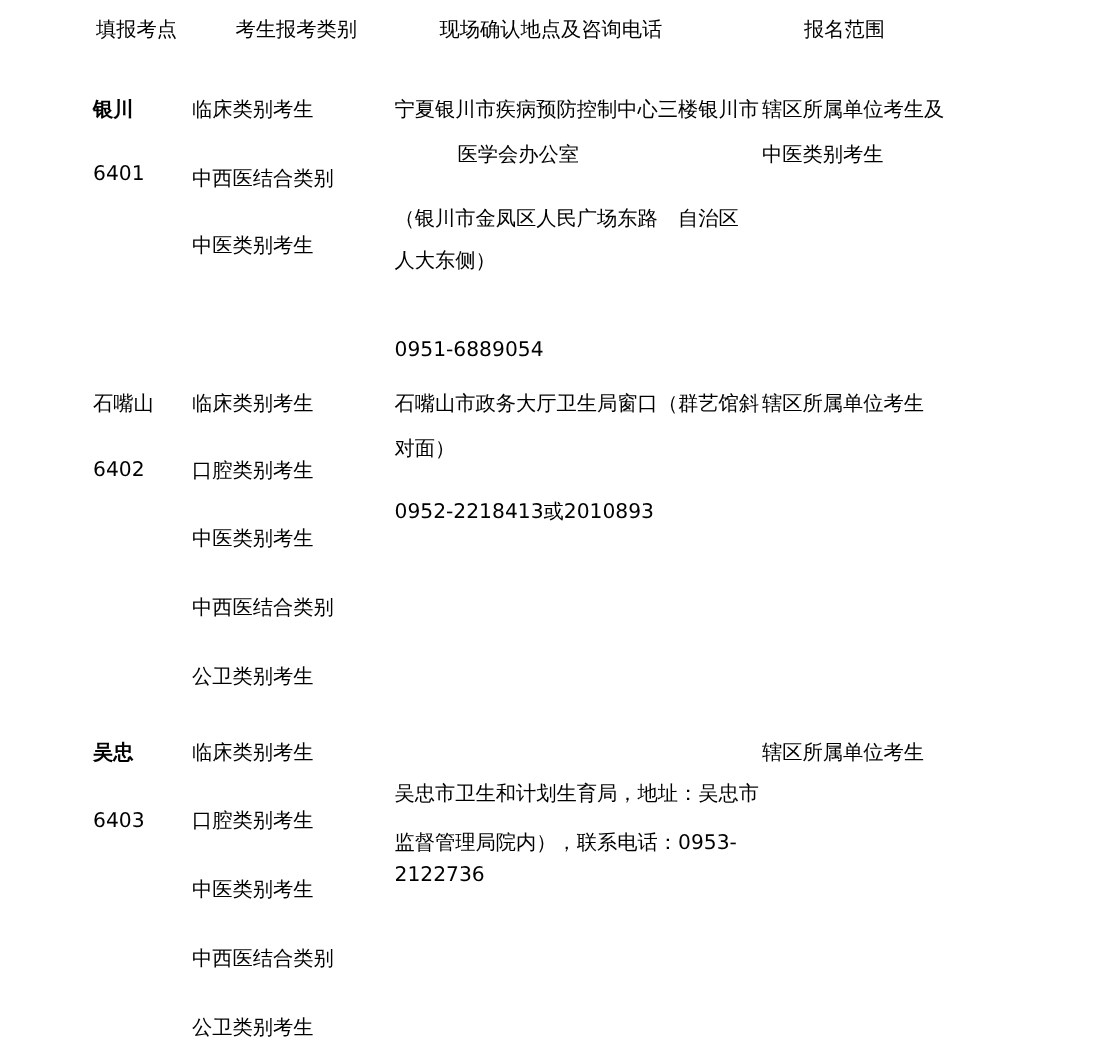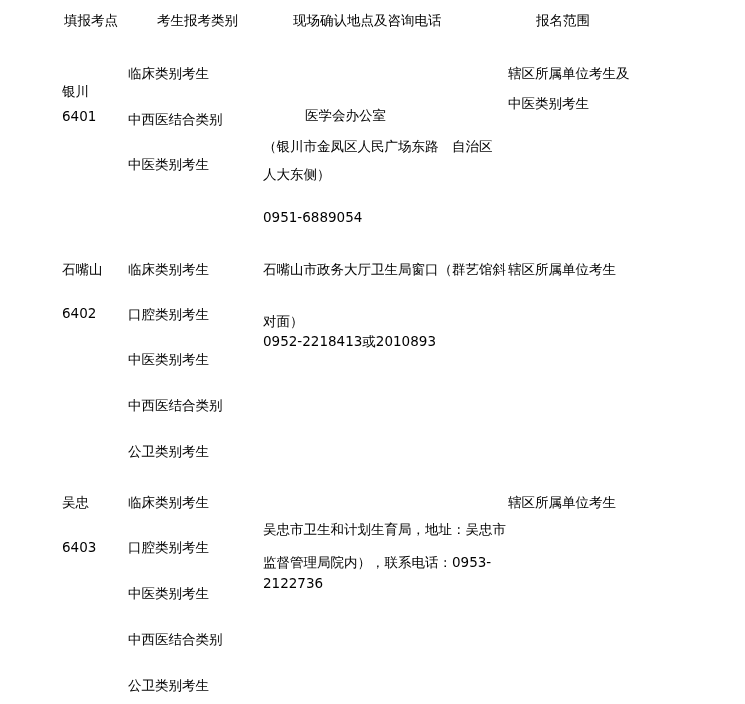--- a/index.html
+++ b/index.html
@@ -59,51 +59,52 @@
 
 <div class="page">
 
   <div class="header-row">
     <span class="hdr hdr-1">填报考点</span>
     <span class="hdr hdr-2">考生报考类别</span>
     <span class="hdr hdr-3">现场确认地点及咨询电话</span>
     <span class="hdr hdr-4">报名范围</span>
   </div>
 
-  <span class="cell col-site" style="top:80px;">银川</span>
+  <span class="cell col-site" style="top:62px;font-weight:bold;">银川</span>
   <span class="cell col-site" style="top:105px;">6401</span>
 
   <span class="cell col-cat" style="top:62px;">临床类别考生</span>
   <span class="cell col-cat" style="top:108px;">中西医结合类别</span>
   <span class="cell col-cat" style="top:153px;">中医类别考生</span>
 
-  <span class="cell col-place" style="top:104px;padding-left:42px;">医学会办公室</span>
+  <span class="cell col-place" style="top:62px;">宁夏银川市疾病预防控制中心三楼银川市</span>
+  <span class="cell col-place" style="top:92px;padding-left:42px;">医学会办公室</span>
   <span class="cell col-place" style="top:135px;">（银川市金凤区人民广场东路　自治区</span>
   <span class="cell col-place" style="top:163px;">人大东侧）</span>
-  <span class="cell col-place" style="top:206px;">0951-6889054</span>
+  <span class="cell col-place" style="top:222px;">0951-6889054</span>
 
   <span class="cell col-scope" style="top:62px;">辖区所属单位考生及</span>
   <span class="cell col-scope" style="top:92px;">中医类别考生</span>
 
   <span class="cell col-site" style="top:258px;">石嘴山</span>
   <span class="cell col-site" style="top:302px;">6402</span>
 
   <span class="cell col-cat" style="top:258px;">临床类别考生</span>
   <span class="cell col-cat" style="top:303px;">口腔类别考生</span>
   <span class="cell col-cat" style="top:348px;">中医类别考生</span>
   <span class="cell col-cat" style="top:394px;">中西医结合类别</span>
   <span class="cell col-cat" style="top:440px;">公卫类别考生</span>
 
   <span class="cell col-place" style="top:258px;">石嘴山市政务大厅卫生局窗口（群艺馆斜</span>
-  <span class="cell col-place" style="top:288px;margin-top:22px;">对面）</span>
+  <span class="cell col-place" style="top:288px;">对面）</span>
   <span class="cell col-place" style="top:330px;">0952-2218413或2010893</span>
 
   <span class="cell col-scope" style="top:258px;">辖区所属单位考生</span>
 
-  <span class="cell col-site" style="top:491px;">吴忠</span>
+  <span class="cell col-site" style="top:491px;font-weight:bold;">吴忠</span>
   <span class="cell col-site" style="top:536px;">6403</span>
 
   <span class="cell col-cat" style="top:491px;">临床类别考生</span>
   <span class="cell col-cat" style="top:536px;">口腔类别考生</span>
   <span class="cell col-cat" style="top:582px;">中医类别考生</span>
   <span class="cell col-cat" style="top:628px;">中西医结合类别</span>
   <span class="cell col-cat" style="top:674px;">公卫类别考生</span>
 
   <span class="cell col-place" style="top:520px;font-family:Liberation Mono, monospace;">吴忠市卫生和计划生育局，地址：吴忠市</span>
   <span class="cell col-place" style="top:551px;">监督管理局院内），联系电话：0953-</span>

